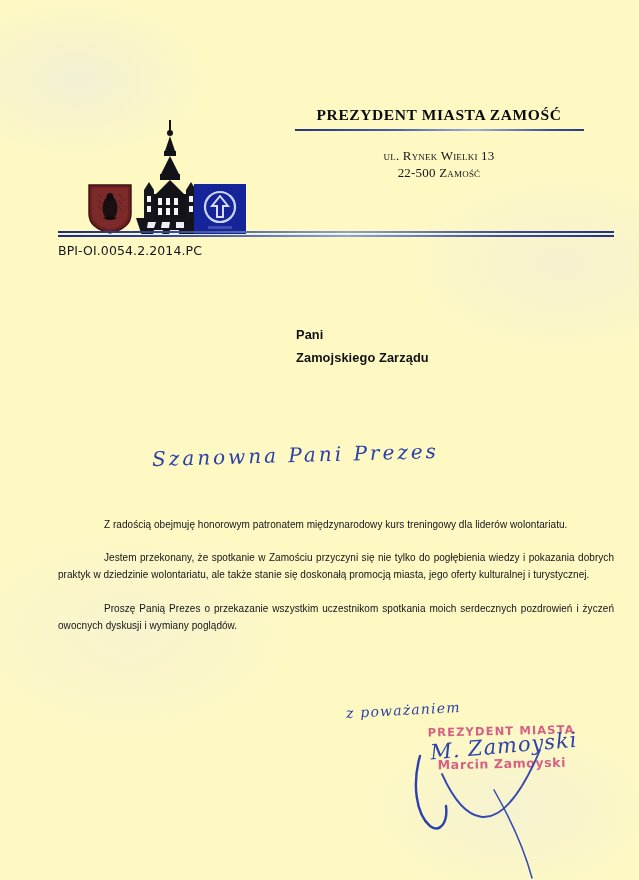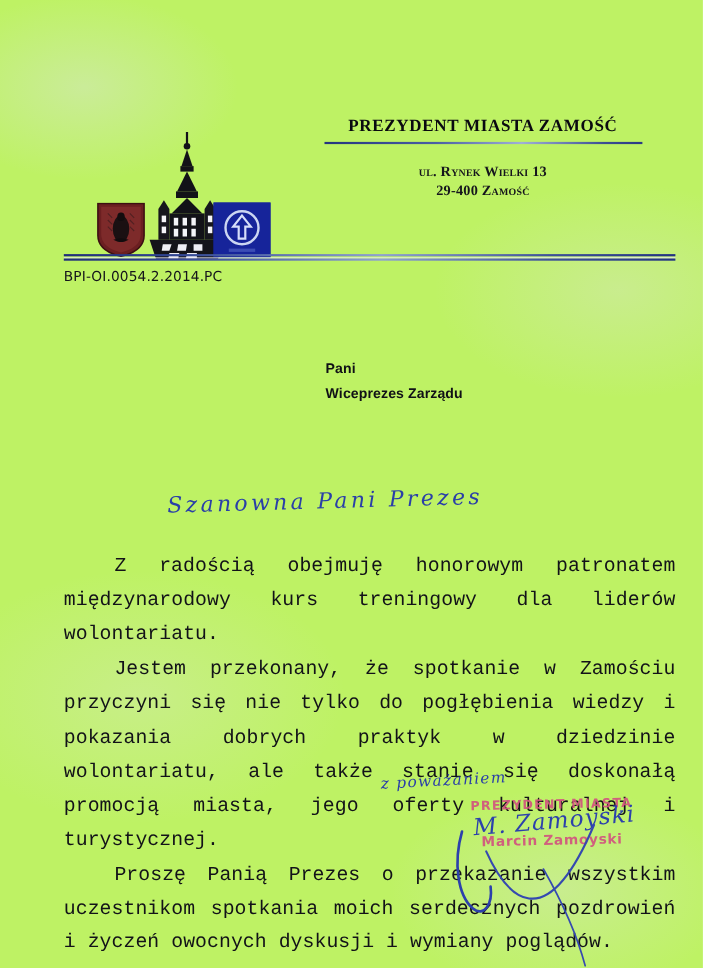--- a/index.html
+++ b/index.html
@@ -8,21 +8,21 @@
     background: #ffffff;
   }
   body {
     font-family: "Liberation Sans", sans-serif;
   }
 
   .page {
     position: relative;
     width: 639px;
     height: 880px;
-    background: #bef264;
+    background: #fef9c3;
     overflow: hidden;
   }
   
   .page::before {
     content: "";
     position: absolute;
     inset: 0;
     background:
       radial-gradient(ellipse 200px 120px at 12% 9%, rgba(222,226,238,.38), rgba(255,255,255,0) 70%),
       radial-gradient(ellipse 240px 140px at 88% 30%, rgba(226,224,238,.30), rgba(255,255,255,0) 70%),
@@ -94,21 +94,21 @@
     white-space: nowrap;
   }
   .rule-thin {
     margin: 5px auto 0 auto;
     width: 289px;
     height: 2px;
     background: linear-gradient(to right, #24347e 0%, #4a5fa4 35%, #9fb0d6 62%, #3b4e92 88%, #2b3b84 100%);
   }
   .addr-line {
     font-family: "Liberation Serif", serif;
-    font-weight: bold;
+    font-weight: normal;
     color: #15151c;
     font-variant: small-caps;
     font-size: 13px;
     letter-spacing: .2px;
     line-height: 1.34;
     text-align: center;
   }
   .addr-block { margin-top: 16px; }
   .tel-block { margin-top: 11px; }
   .tel-line {
@@ -187,23 +187,23 @@
   }
 
   
   .body-text {
     position: absolute;
     left: 58px;
     top: 500px;
     width: 556px;
   }
   .body-text p {
-    margin: 0 0 1px 0;
-    font-family: Liberation Mono, monospace;
-    font-size: 18px;
+    margin: 16px 0 1px 0;
+    font-family: Liberation Sans, sans-serif;
+    font-size: 10px;
     line-height: 1.72;
     color: #121218;
     text-align: justify;
     text-indent: 46px;
     letter-spacing: .05px;
   }
 
   
   .sign-zone {
     position: absolute;
@@ -334,39 +334,39 @@
           </svg>
         </div>
       </div>
 
       <div class="title-block">
         <div class="office-title">PREZYDENT MIASTA ZAMOŚĆ</div>
         <div class="rule-thin"></div>
 
         <div class="addr-block">
           <div class="addr-line">ul. Rynek Wielki 13</div>
-          <div class="addr-line">29-400 Zamość</div>
+          <div class="addr-line">22-500 Zamość</div>
         </div>
 
       </div>
     </div>
 
     <div class="rule-wide">
       <i class="rw-a"></i>
         <i class="rw-b"></i>
         <i class="rw-c"></i>
     </div>
 
     <div class="refrow">
       <div class="ref-no">BPI-OI.0054.2.2014.PC</div>
     </div>
 
     <div class="addressee">
       <div>Pani</div>
-      <div>Wiceprezes Zarządu</div>
+      <div>Zamojskiego Zarządu</div>
     </div>
 
     <div class="hand salutation">Szanowna Pani Prezes</div>
 
     <div class="body-text">
       <p>Z radością obejmuję honorowym patronatem międzynarodowy kurs treningowy dla liderów wolontariatu.</p>
       <p>Jestem przekonany, że spotkanie w Zamościu przyczyni się nie tylko do pogłębienia wiedzy i pokazania dobrych praktyk w dziedzinie wolontariatu, ale także stanie się doskonałą promocją miasta, jego oferty kulturalnej i turystycznej.</p>
       <p>Proszę Panią Prezes o przekazanie wszystkim uczestnikom spotkania moich serdecznych pozdrowień i życzeń owocnych dyskusji i wymiany poglądów.</p>
     </div>
 

